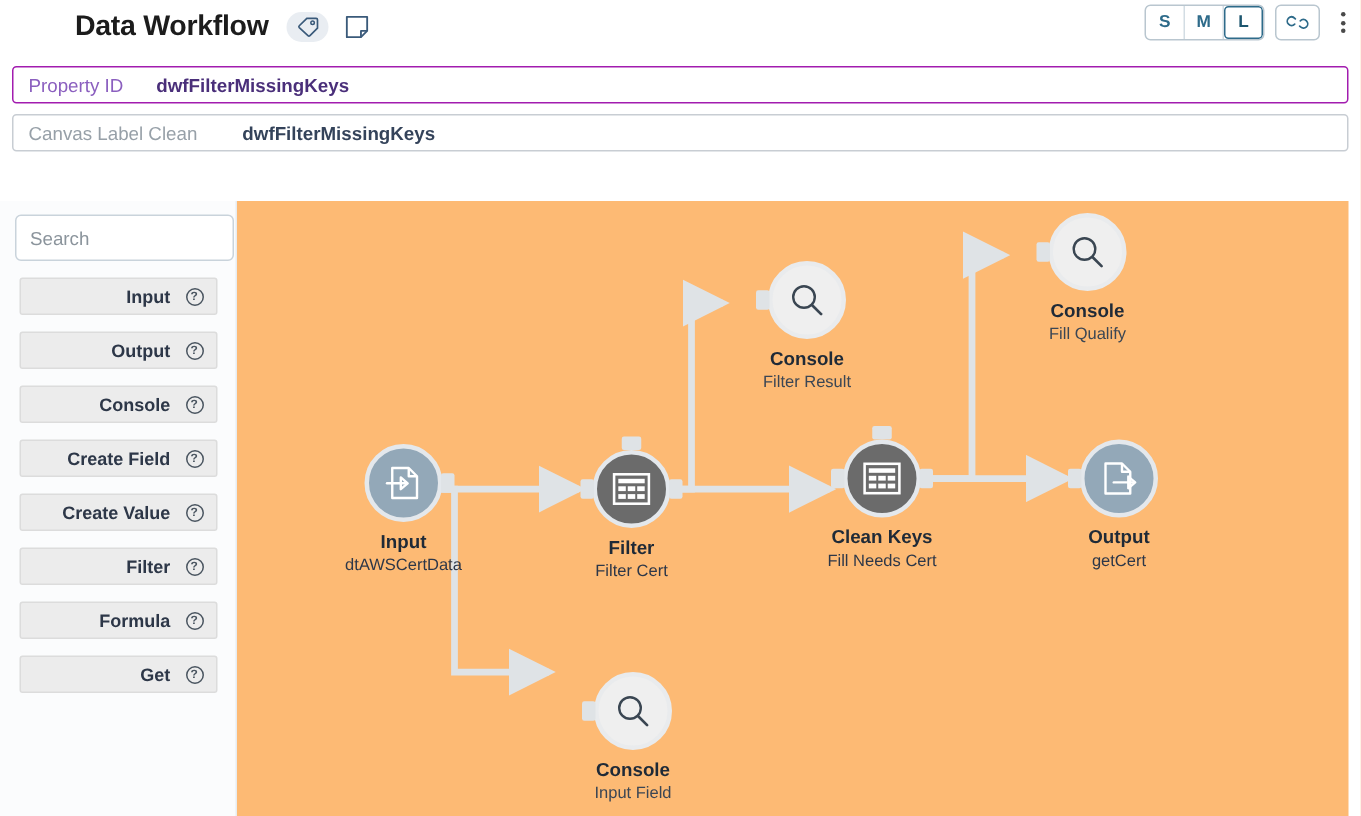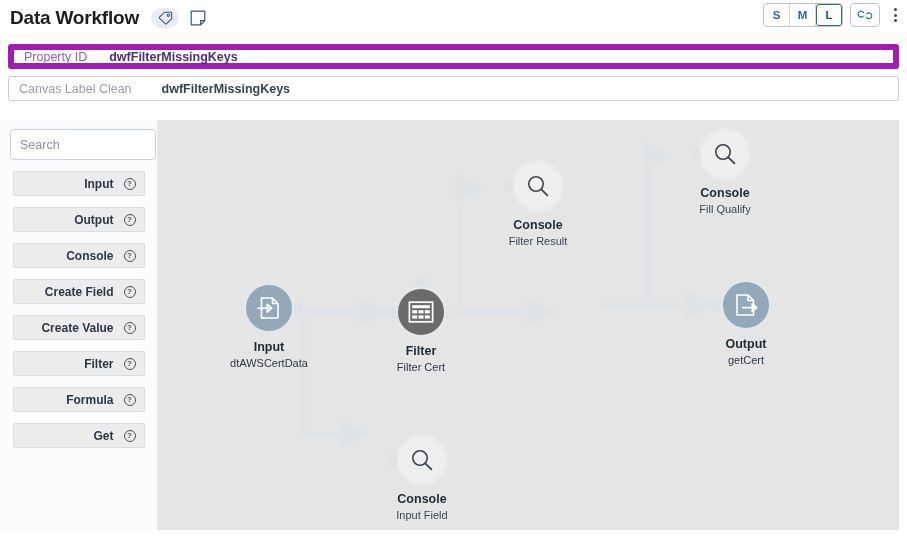--- a/index.html
+++ b/index.html
@@ -9,21 +9,21 @@
     background: #ffffff;
     font-family: "Liberation Sans", sans-serif;
     -webkit-font-smoothing: antialiased;
   }
 
   .app { position: relative; width: 907px; height: 544px; background:#fff; }
 
   
   .header {
     position: absolute; left:0; top:0; width:907px; height:36px;
-    display:flex; align-items:center;
+    display:flex; align-items:center;padding-left:40px;
   }
   .title {
     font-size: 19px; font-weight: bold; color:#1c1c1c;
     margin-left: 10px; letter-spacing: -0.2px;
   }
   .hdr-icons { display:flex; align-items:center; gap:8px; margin-left:12px; }
   .pill-icon {
     width:28px; height:20px; border-radius:10px; background:#e9edf2;
     display:flex; align-items:center; justify-content:center;
   }
@@ -56,31 +56,31 @@
   }
   .kebab i { width:3px; height:3px; border-radius:50%; background:#4a4a4a; display:block; }
 
   
   .field {
     position:absolute; left:8px; width:891px; height:25px;
     border-radius:3px; background:#fff;
     display:flex; align-items:center; padding:0 10px;
     font-size:12.5px;
   }
-  .field.f1 { top:44px; border:6px solid #a21caf; }
+  .field.f1 { top:44px; border:1px solid #a21caf; }
   .field.f2 { top:76px; border:1px solid #c8cdd3; }
   .f-label { color:#8b5fbf; font-size:12.5px; }
   .field.f2 .f-label { color:#97a0a8; }
   .f-val { font-weight:bold; color:#4a2f7a; margin-left:22px; font-size:12.5px; }
   .field.f2 .f-val { color:#34435a; margin-left:30px; }
 
   
   .workspace {
-    position:absolute; left:0; top:120px; width:899px; height:410px;
-    background:#e5e5e5;
+    position:absolute; left:0; top:134px; width:899px; height:410px;
+    background:#fdba74;
   }
 
   
   .sidebar {
     position:absolute; left:0; top:0; width:158px; height:410px;
     background:#fbfcfd; border-right:1px solid #e8ecf0;
   }
   .search-wrap { padding:9px 8px 6px 10px; }
   .search-box {
     width:146px; height:31px; border:1px solid #c9d3db; border-radius:4px;
@@ -306,20 +306,39 @@
             <rect x="16.8" y="10.2" width="5" height="3.2" fill="#fff"></rect>
             <rect x="4.2" y="15.4" width="5" height="3.2" fill="#fff"></rect>
             <rect x="10.5" y="15.4" width="5" height="3.2" fill="#fff"></rect>
             <rect x="16.8" y="15.4" width="5" height="3.2" fill="#fff"></rect>
           </svg>
         </div>
         <div class="n-title">Filter</div>
         <div class="n-sub">Filter Cert</div>
       </div>
 
+      <div class="node" style="left:375px; top:159px; width:110px;">
+        <div class="circle proc">
+          <span class="port left"></span>
+          <span class="port right"></span>
+          <span class="port top"></span>
+          <svg width="26" height="24" viewBox="0 0 26 24">
+            <rect x="1.4" y="2.2" width="23.2" height="19.6" fill="none" stroke="#fff" stroke-width="1.7"></rect>
+            <rect x="4.2" y="5.2" width="17.6" height="3" fill="#fff"></rect>
+            <rect x="4.2" y="10.2" width="5" height="3.2" fill="#fff"></rect>
+            <rect x="10.5" y="10.2" width="5" height="3.2" fill="#fff"></rect>
+            <rect x="16.8" y="10.2" width="5" height="3.2" fill="#fff"></rect>
+            <rect x="4.2" y="15.4" width="5" height="3.2" fill="#fff"></rect>
+            <rect x="10.5" y="15.4" width="5" height="3.2" fill="#fff"></rect>
+            <rect x="16.8" y="15.4" width="5" height="3.2" fill="#fff"></rect>
+          </svg>
+        </div>
+        <div class="n-title">Clean Keys</div>
+        <div class="n-sub">Fill Needs Cert</div>
+      </div>
 
       <div class="node" style="left:533px; top:159px; width:110px;">
         <div class="circle io">
           <span class="port left"></span>
           <svg width="28" height="28" viewBox="0 0 28 28">
             <path d="M5 4 H16 L21.5 9.5 V24 H5 Z" fill="none" stroke="#fff" stroke-width="1.6" stroke-linejoin="round"></path>
             <path d="M16 4 V9.5 H21.5" fill="none" stroke="#fff" stroke-width="1.6" stroke-linejoin="round"></path>
             <path d="M10.5 16.6 H23.5" stroke="#fff" stroke-width="1.6" stroke-linecap="round"></path>
             <path d="M20.2 12.7 L24.8 16.6 L20.2 20.5 Z" fill="none" stroke="#fff" stroke-width="1.6" stroke-linejoin="round"></path>
           </svg>

